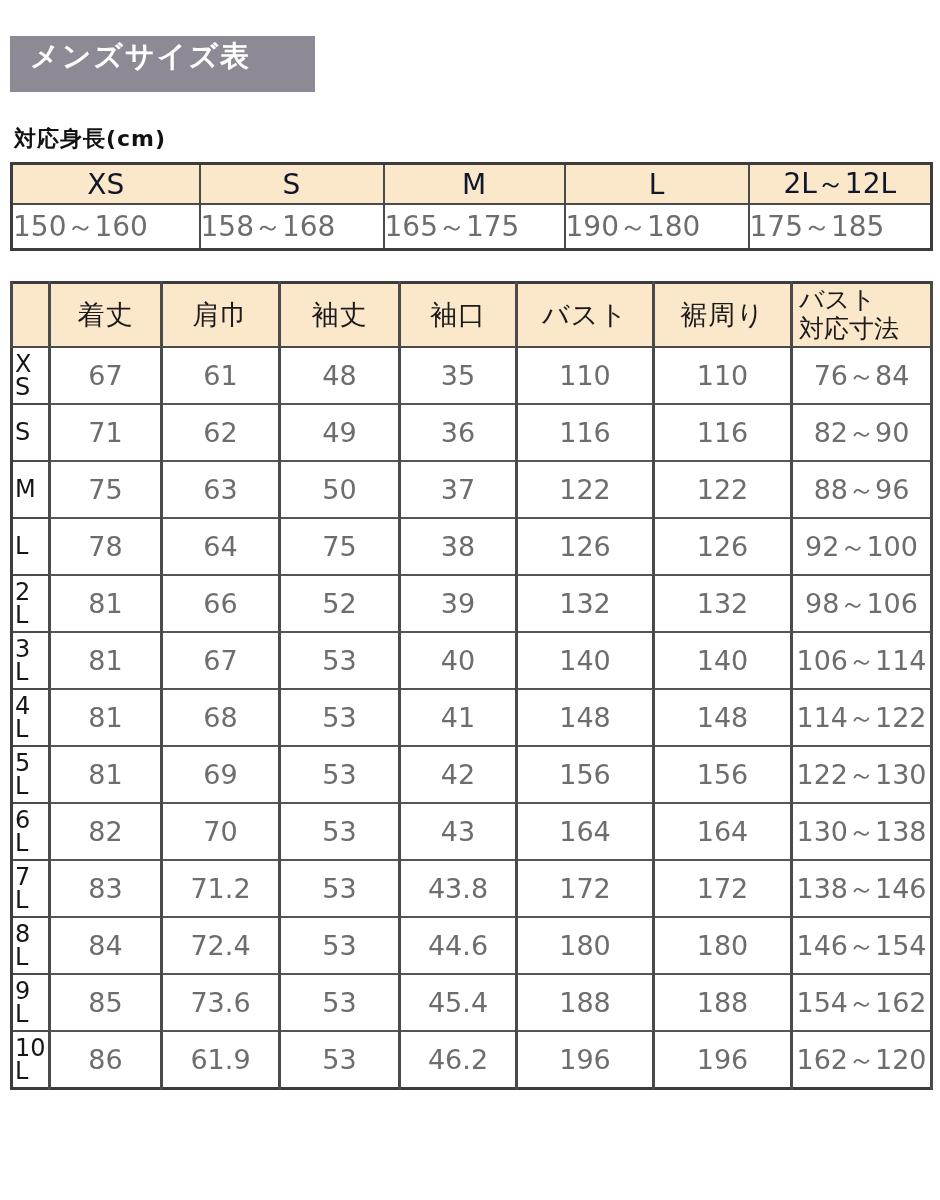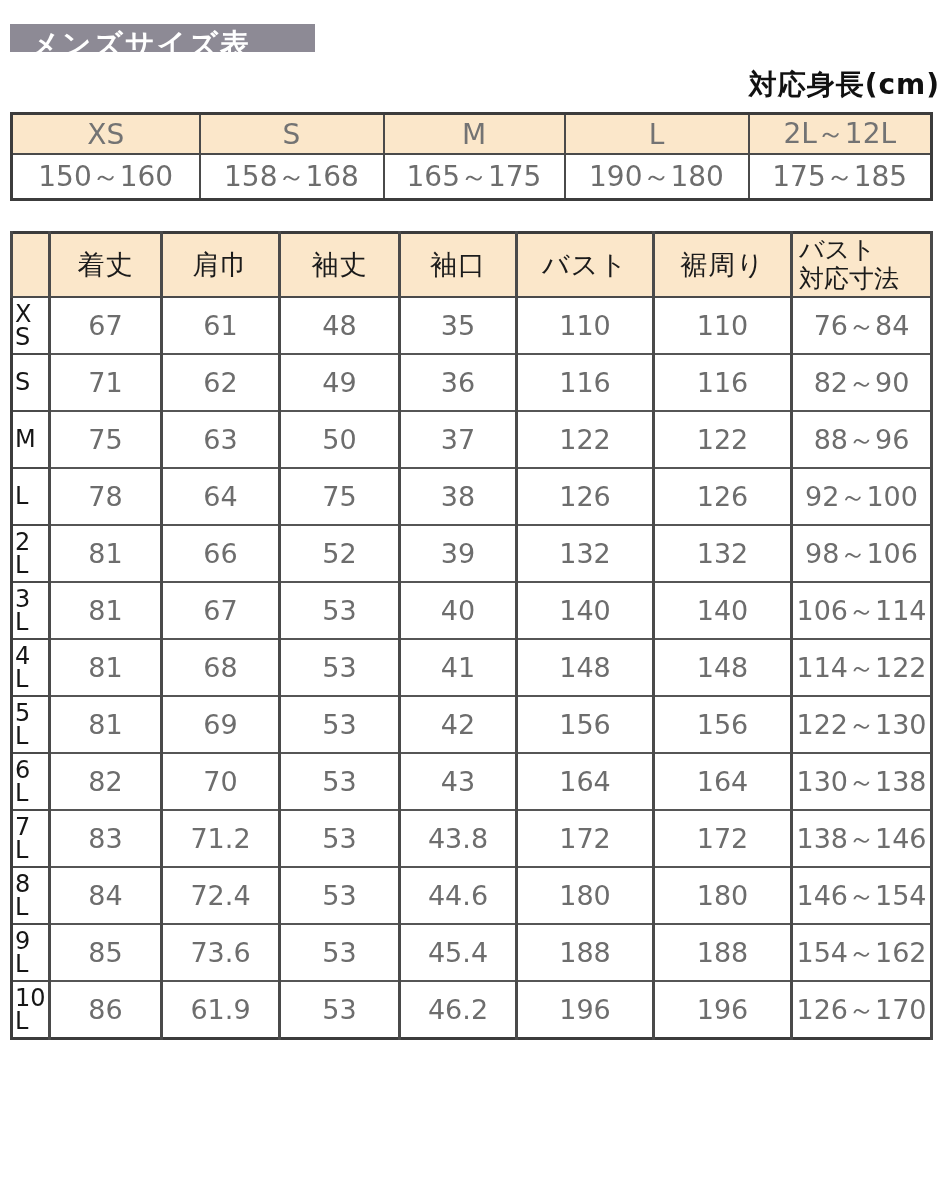--- a/index.html
+++ b/index.html
@@ -2,61 +2,60 @@
 <html><head>
 <meta charset="utf-8">
 <style>
   html, body {
     margin: 0; padding: 0;
     width: 940px; height: 1200px;
     background: #ffffff;
     font-family: "DejaVu Sans", "Liberation Sans", sans-serif;
   }
   .titlebar {
-    margin: 24px 0 0 10px;
-    width: 285px; height: 28px;
+    margin: 36px 0 0 10px;
+    width: 285px; height: 56px;
     background: #8d8a95;
     color: #ffffff;
     font-size: 29px;
     font-weight: bold;
     letter-spacing: 2px;
     line-height: 40px;
     padding-left: 20px;
   }
   .subtitle {
-    margin: 14px 0 8px 14px;
-    font-size: 28px;
+    margin: 32px 0 8px 14px;
+    font-size: 22px;
     font-weight: bold;
     color: #111111;
     letter-spacing: 1px;
-    text-align: right;
   }
   table {
     border-collapse: collapse;
     table-layout: fixed;
     margin-left: 10px;
   }
   
   .height-table { width: 920px; border: 3px solid #3c3c3c; }
   .height-table th {
     height: 31px;
     background: #fbe7ca;
     border: 2px solid #4a4a4a;
     font-size: 28px;
     font-weight: normal;
-    color: #737373;
+    color: #0f172a;
     text-align: center;
     padding: 0;
   }
   .height-table td {
     height: 43px;
     border: 2px solid #4a4a4a;
     font-size: 28px;
     color: #6d6d6d;
-    text-align: center;
+    text-align: left;
     padding: 0;
     background: #ffffff;
   }
   
   .size-table { width: 920px; border: 3px solid #3c3c3c; margin-top: 30px; }
   .size-table thead th {
     height: 62px;
     background: #fbe7ca;
     border-left: 3px solid #4a4a4a;
     border-right: 3px solid #4a4a4a;
@@ -292,16 +291,16 @@
       </tr>
       <tr>
         <th class="rowlabel">10
 L</th>
         <td>86</td>
         <td>61.9</td>
         <td>53</td>
         <td>46.2</td>
         <td>196</td>
         <td>196</td>
-        <td>126～170</td>
+        <td>162～120</td>
       </tr>
     </tbody>
 </table>
 
 </body></html>

